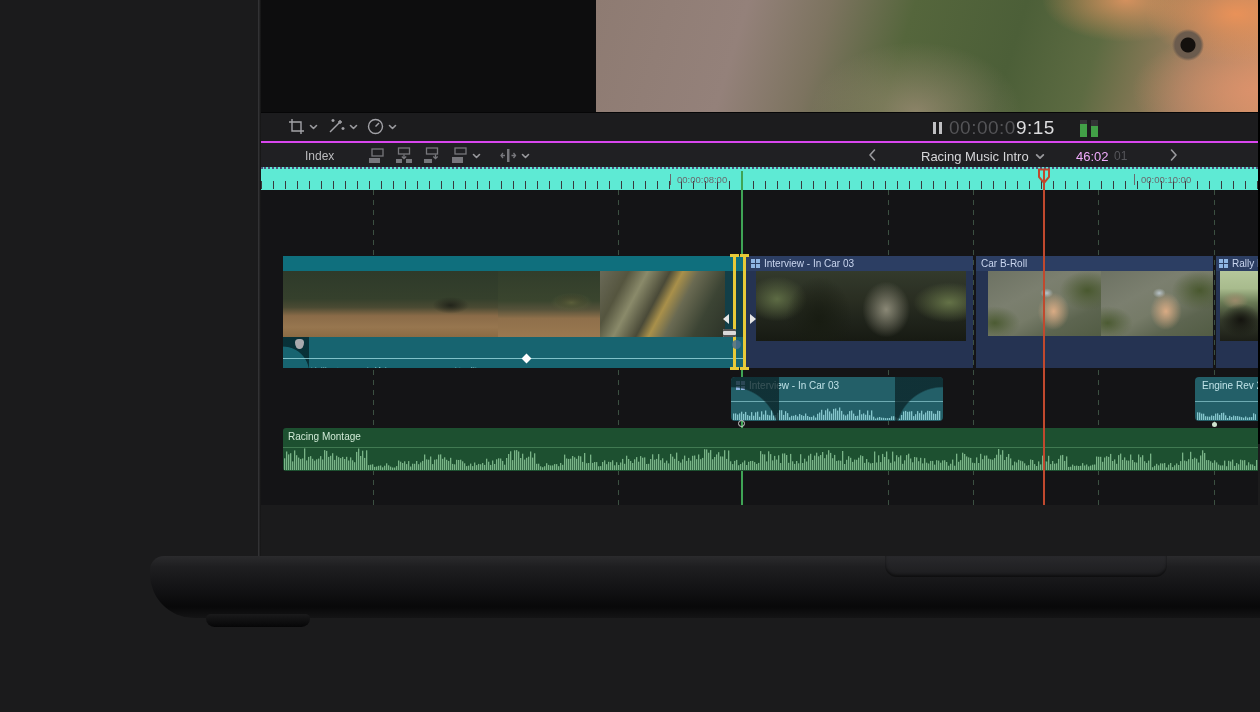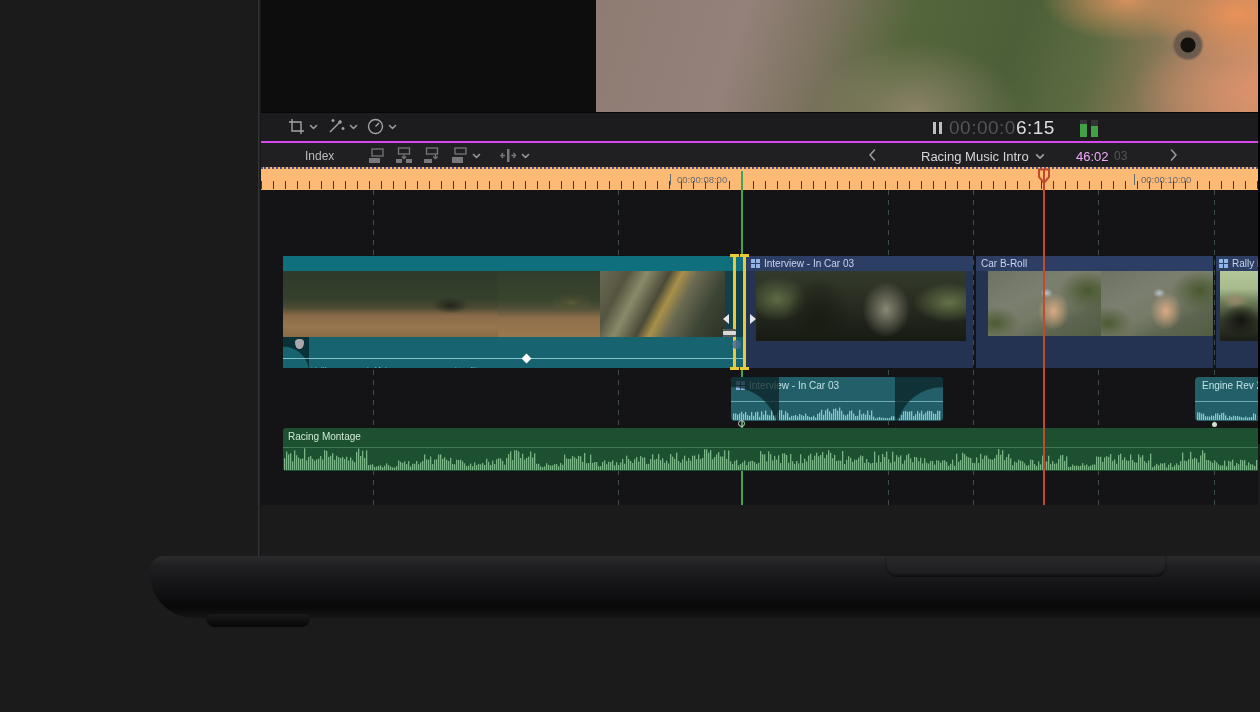--- a/index.html
+++ b/index.html
@@ -65,21 +65,21 @@
   #project-title { position:absolute; left:660px; top:0; width:160px; height:26px;
                    display:flex; align-items:center; justify-content:flex-start; gap:6px;
                    color:#d6d6d9; font-size:13px; white-space:nowrap; }
   #proj-duration { position:absolute; left:815px; top:0; height:26px; display:flex;
                    align-items:center; color:#f0abfc; font-size:13px; }
   #proj-duration2 { position:absolute; left:853px; top:0; height:26px; display:flex;
                     align-items:center; color:#55555a; font-size:12px; }
 
   
   #ruler { position:absolute; left:0; top:167px; width:997px; height:23px;
-           background:#fdba74; border-top:2px dotted #50507e; }
+           background:#5eead4; border-top:2px dotted #50507e; }
   #ruler-ticks { position:absolute; left:0; bottom:1px; width:100%; height:8px;
      background:repeating-linear-gradient(to right,#39393c 0 1px, transparent 1px 12px); }
   .ruler-label { position:absolute; top:5px; color:#6a6a6e; font-size:9.5px;
                  border-left:1px solid #6a6a6e; padding-left:6px; line-height:11px; }
 
   
   #tl-body { position:absolute; left:0; top:190px; width:997px; height:315px; background:#141416; }
   .guide { position:absolute; top:0; width:1px; height:315px;
            background:repeating-linear-gradient(to bottom, rgba(124,176,136,.38) 0 5px, transparent 5px 10px); }
   #snap-line { position:absolute; left:480px; top:-19px; width:2px; height:334px; background:#3fa455; }
@@ -243,21 +243,21 @@
             </svg>
         </div>
 
         <div id="timecode">
           <span class="pause-ic">
               <i></i>
               <i></i>
             </span>
           <span style="display:flex">
             <span class="tc-dim">00:00:0</span>
-              <span class="tc-bright">6:15</span>
+              <span class="tc-bright">9:15</span>
           </span>
         </div>
 
         <div id="meters">
           <span class="meter">
               <i style="height:13px"></i>
             </span>
           <span class="meter">
               <i style="height:11px"></i>
             </span>
@@ -312,21 +312,21 @@
         <svg id="nav-back" class="nochev" width="10" height="14" viewBox="0 0 10 14">
             <path d="M7.5 2 L3 7 L7.5 12"></path>
           </svg>
         <div id="project-title">
           <span>Racing Music Intro</span>
           <svg class="chev" width="10" height="7" viewBox="0 0 9 6">
               <path d="M1.5 1.5 L4.5 4.5 L7.5 1.5"></path>
             </svg>
         </div>
         <div id="proj-duration">46:02</div>
-        <div id="proj-duration2">03</div>
+        <div id="proj-duration2">01</div>
         <svg id="nav-fwd" class="nochev" width="10" height="14" viewBox="0 0 10 14">
             <path d="M2.5 2 L7 7 L2.5 12"></path>
           </svg>
       </div>
 
       <div id="ruler">
         <div id="ruler-ticks"></div>
         <div class="ruler-label" style="left:409px">00:00:08:00</div>
         <div class="ruler-label" style="left:873px">00:00:10:00</div>
       </div>

